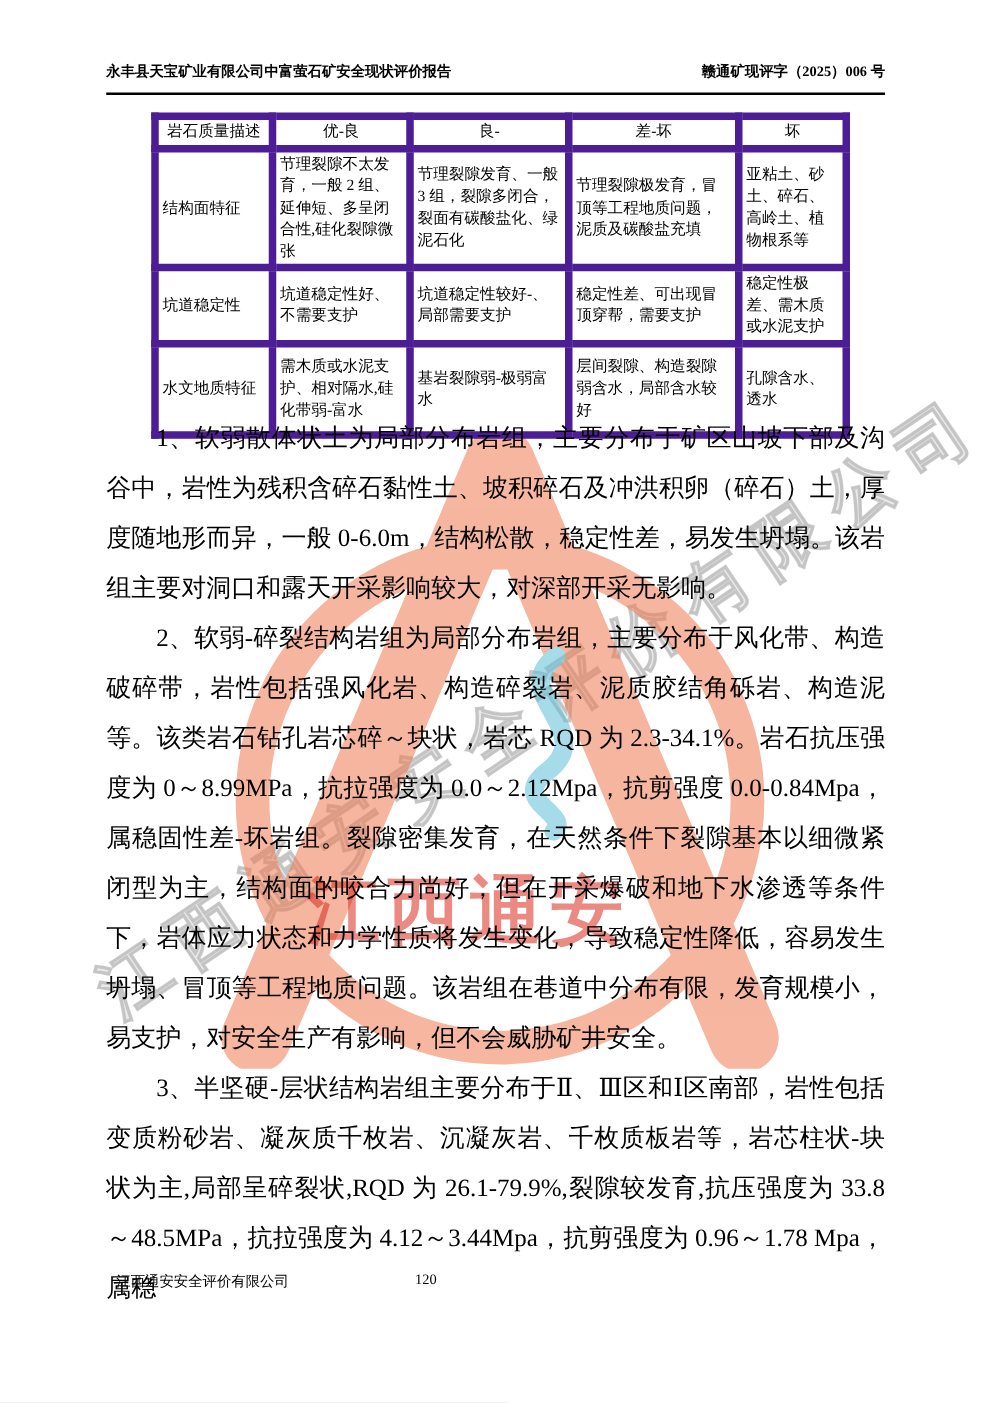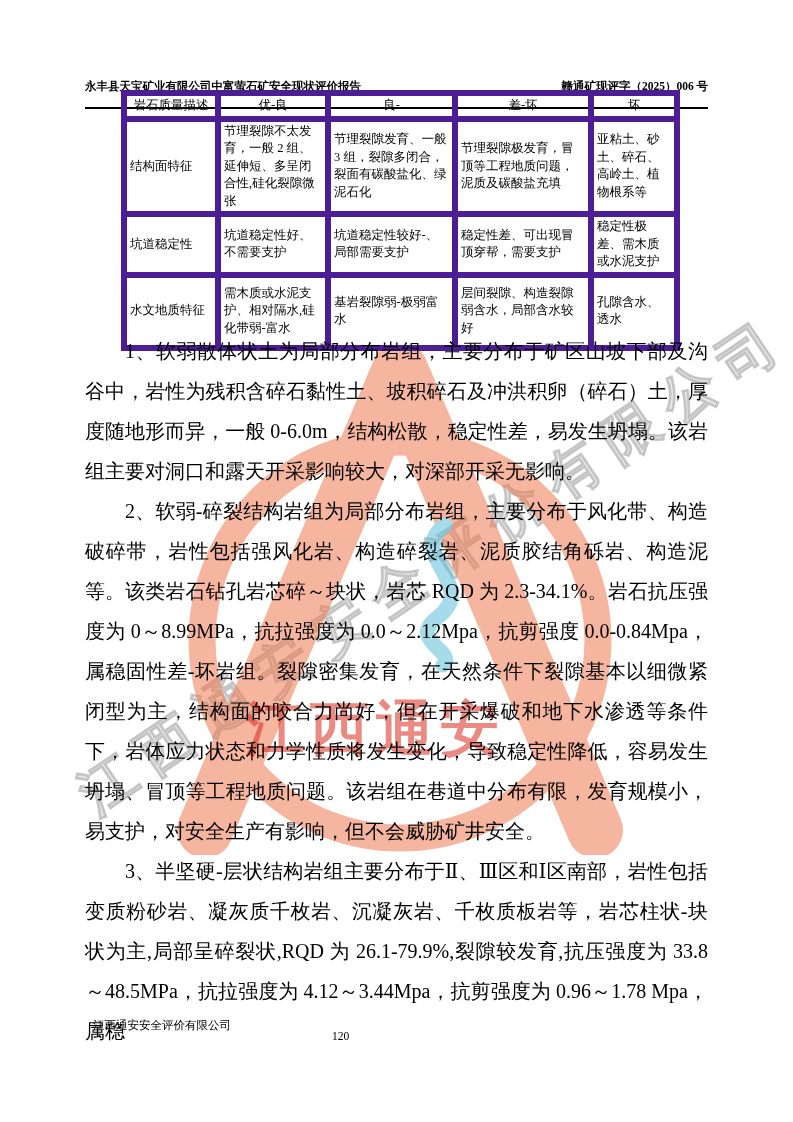--- a/index.html
+++ b/index.html
@@ -21,23 +21,22 @@
   .wm-red{
     position:absolute;left:245px;top:690px;white-space:nowrap;
     font-size:59px;font-weight:bold;letter-spacing:6px;
     color:rgba(216,42,30,0.55);
   }
   
   .content{position:absolute;inset:0;z-index:1;}
   .page-header{
     position:absolute;left:85px;top:50px;width:623px;height:26px;
     border-bottom:2px solid #000;display:flex;justify-content:space-between;
-    align-items:center;font-size:11.5px;font-weight:bold;padding-bottom:17px;
+    align-items:flex-start;font-size:11.5px;font-weight:bold;padding-bottom:17px;
     box-sizing:border-box;
-    margin-top:33px;
   }
   .doc-table{
     position:absolute;left:121px;top:90px;width:553px;
     border-collapse:collapse;table-layout:fixed;
     font-size:12.5px;line-height:17.5px;
   }
   .doc-table td,.doc-table th{
     border:6px solid #4c1d95;padding:1px 3px;vertical-align:middle;
     font-weight:normal;word-break:break-all;
   }
@@ -47,21 +46,21 @@
   .body-text{
     position:absolute;left:85px;top:331px;width:623px;
     font-size:20px;line-height:40px;text-align:justify;
   }
   .body-text p{margin:0;text-indent:40px;word-break:break-all;}
   .page-footer{
     position:absolute;left:85px;top:1018px;width:623px;height:20px;
     font-size:11.5px;
   }
   .footer-company{position:absolute;left:8px;top:0;}
-  .footer-page-number{position:absolute;left:247px;top:12px;}
+  .footer-page-number{position:absolute;left:247px;top:0;}
 </style>
 </head>
 <body>
 
 <div class="page">
 
   <div class="wm-layer">
     <div class="wm-diagonal">江西通安安全评价有限公司</div>
 
     <svg class="wm-logo" width="480" height="510" viewBox="0 0 480 510">

